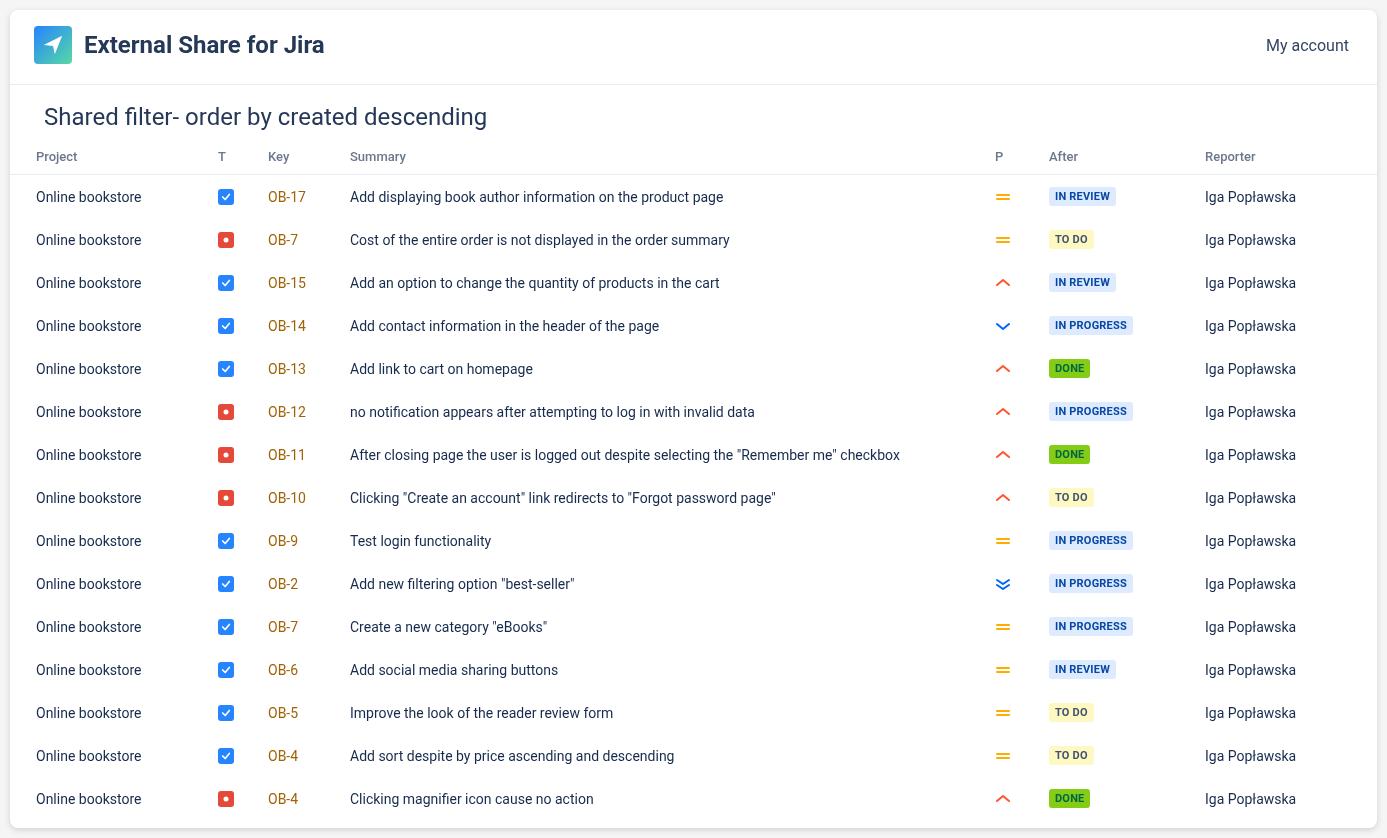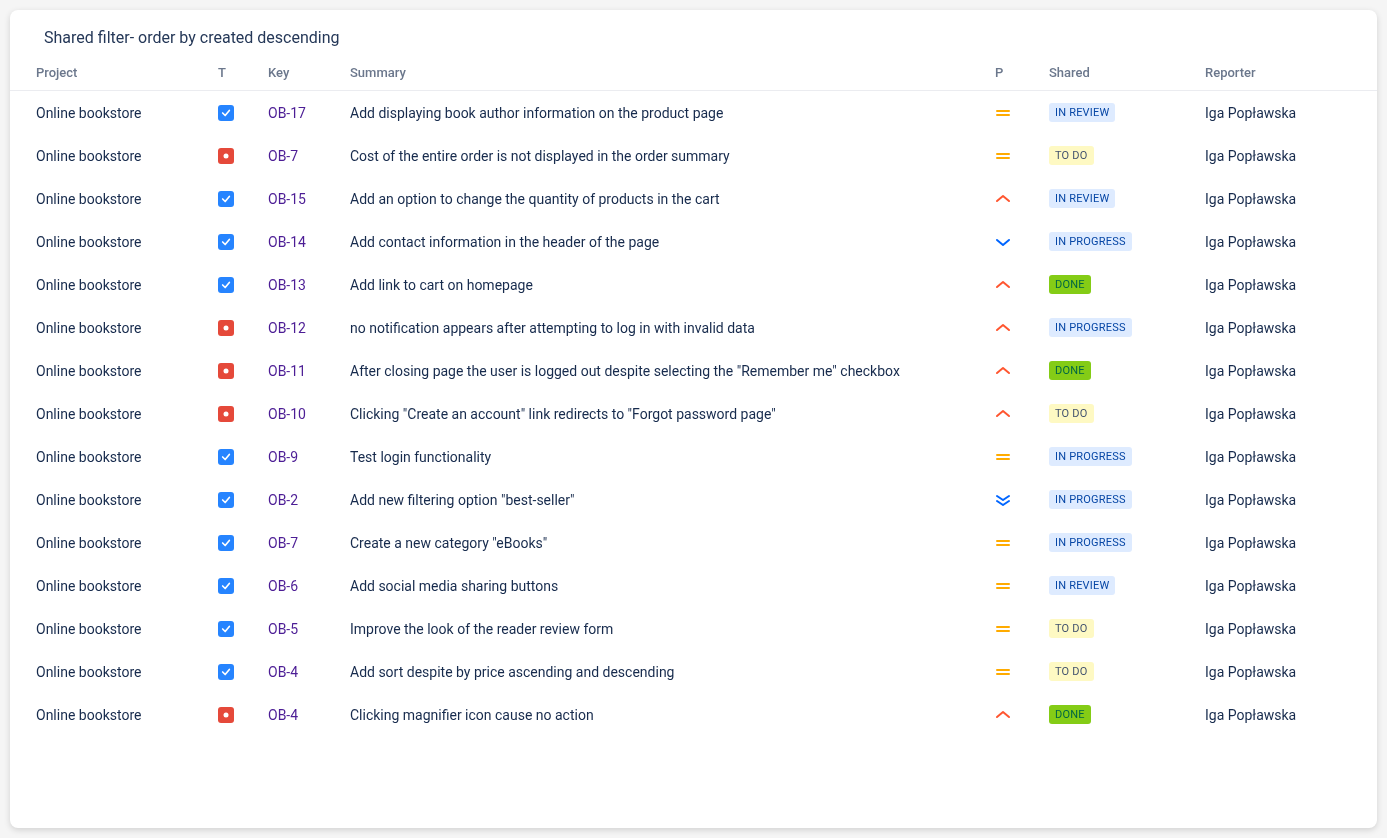--- a/index.html
+++ b/index.html
@@ -50,21 +50,21 @@
       font-weight: 700;
       color: #253858;
     }
     .my-account {
       color: #344563;
       font-size: 16px;
       cursor: pointer;
     }
     .page-title {
       padding: 18px 24px 8px 34px;
-      font-size: 16px;
+      font-size: 24px;
       font-weight: 400;
       color: #253858;
     }
     table {
       width: 100%;
       border-collapse: collapse;
     }
     thead th {
       text-align: left;
       font-weight: 500;
@@ -80,38 +80,38 @@
       vertical-align: middle;
     }
     th:first-child, td:first-child { padding-left: 26px; }
     .col-project { width: 200px; }
     .col-type { width: 50px; }
     .col-key { width: 82px; }
     .col-summary { width: auto; }
     .col-p { width: 54px; }
     .col-status { width: 156px; }
     .col-reporter { width: 180px; }
-    .key-link { color: #4c1d95; cursor: pointer; margin-top: 22px; }
+    .key-link { color: #a16207; cursor: pointer; margin-top: 22px; }
     .icon16 {
       width: 16px;
       height: 16px;
       border-radius: 3px;
       display: inline-flex;
       align-items: center;
       justify-content: center;
       vertical-align: middle;
     }
     .type-task { background: #2684ff; }
     .type-bug  { background: #e5493a; }
     .type-task svg, .type-bug svg { width: 10px; height: 10px; }
     .prio svg { width: 16px; height: 16px; display: block; }
     .status {
       display: inline-block;
       font-size: 11px;
-      font-weight: 400;
+      font-weight: 700;
       padding: 3px 6px;
       border-radius: 3px;
       letter-spacing: 0.2px;
     }
     .status-inreview, .status-inprogress {
       background: #deebff;
       color: #0747a6;
     }
     .status-todo {
       background: #fef9c3;
@@ -125,32 +125,43 @@
     .scroll::-webkit-scrollbar { width: 14px; }
     .scroll::-webkit-scrollbar-track { background: #f4f5f7; }
     .scroll::-webkit-scrollbar-thumb { background: #c1c7d0; border-radius: 7px; border: 3px solid #f4f5f7; }
   </style>
 </head>
 <body>
 
 <div class="window">
   <div class="scroll">
 
+    <div class="header">
+      <div class="brand">
+        <div class="logo">
+          <svg viewBox="0 0 24 24" fill="none">
+              <path d="M2 12 L22 2 L14 22 L12 13 Z" fill="white"></path>
+            </svg>
+        </div>
+        <div class="brand-title">External Share for Jira</div>
+      </div>
+      <div class="my-account">My account</div>
+    </div>
 
     <div class="page-title">Shared filter- order by created descending</div>
 
     <table>
       <thead>
         <tr>
           <th class="col-project">Project</th>
           <th class="col-type">T</th>
           <th class="col-key">Key</th>
           <th class="col-summary">Summary</th>
           <th class="col-p">P</th>
-          <th class="col-status">Shared</th>
+          <th class="col-status">After</th>
           <th class="col-reporter">Reporter</th>
         </tr>
       </thead>
       <tbody id="tbody">
           <tr>
             <td>Online bookstore</td>
             <td><span class="icon16 type-task">
                 <svg viewBox="0 0 12 12">
                   <path d="M2 6 L5 9 L10 3" stroke="white" stroke-width="2" fill="none" stroke-linecap="round" stroke-linejoin="round"></path>
                 </svg>

